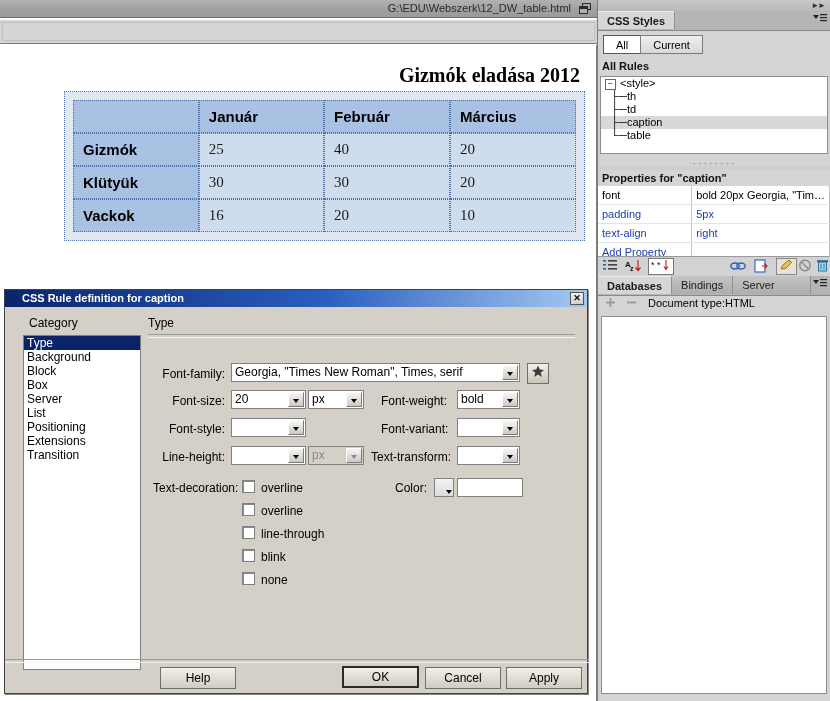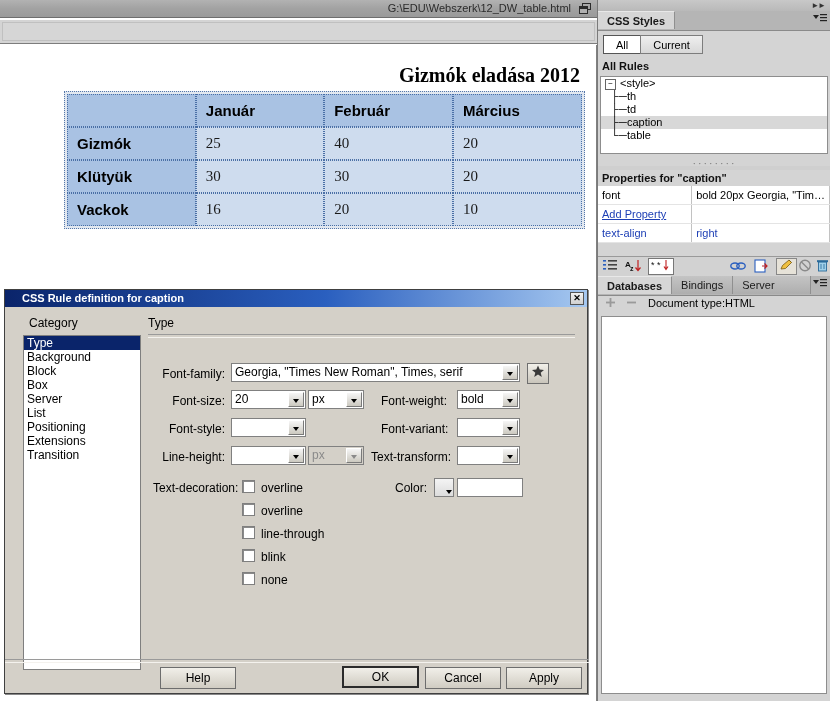--- a/index.html
+++ b/index.html
@@ -61,21 +61,21 @@
     font-size: 20px;
     padding: 5px;
     color: #000;
     line-height: 1.05;
   }
   table.data-table {
     border-collapse: separate;
     border-spacing: 0;
     width: 521px;
     border: 1px dotted #5577aa;
-    padding: 2px;
+    padding: 8px;
     background: #e2e8f0;
     box-sizing: border-box;
   }
   table.data-table th, table.data-table td {
     border: 1px dotted #4a6fa5;
     padding: 7px 9px;
     height: 30px;
     box-sizing: border-box;
   }
   table.data-table th {
@@ -416,26 +416,30 @@
 
     <div class="panel-body" style="top:170px; height:86px;">
       <div class="section-label">Properties for "caption"</div>
       <table class="props-table">
         <tbody>
             <tr>
           <td class="k">font</td>
           <td class="v">bold 20px Georgia, "Tim…</td>
         </tr>
         <tr>
-          <td class="k pname-link">Add Property</td>
-          <td class="v"></td>
+          <td class="k pname-blue">padding</td>
+          <td class="v pval-blue">5px</td>
         </tr>
         <tr>
           <td class="k pname-blue">text-align</td>
           <td class="v pval-blue">right</td>
+        </tr>
+        <tr>
+          <td class="k pname-link">Add Property</td>
+          <td class="v"></td>
         </tr>
       </tbody>
         </table>
     </div>
 
     <div class="prop-toolbar" style="position:absolute; top:256px; width:232px;">
 
       <span class="tb-ico" style="left:5px;">
         <svg width="15" height="13" viewBox="0 0 15 13">
           <rect x="0" y="1" width="3" height="1.6" fill="#2a5fbf"></rect>

